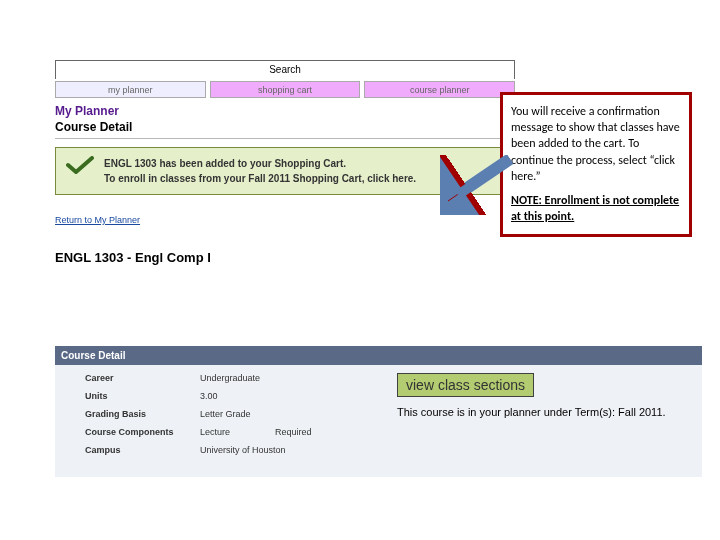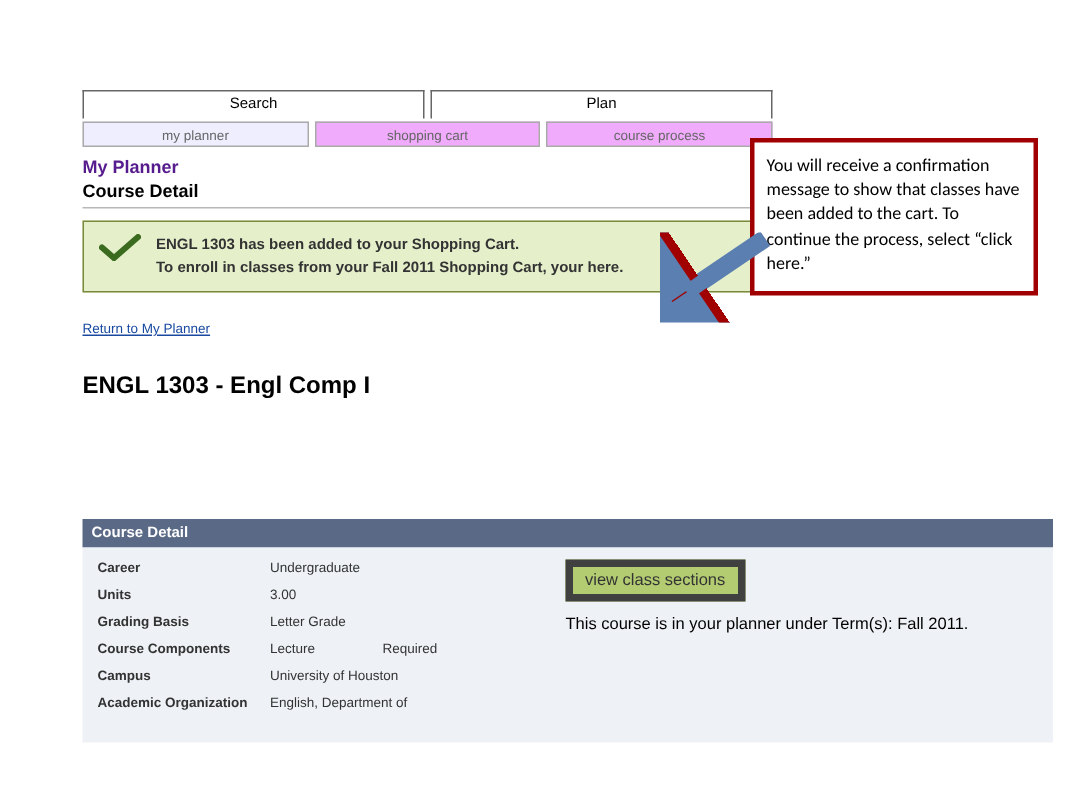--- a/index.html
+++ b/index.html
@@ -1,86 +1,85 @@
 <!DOCTYPE html>
 <html><head>
 <meta charset="utf-8">
 <style>
   *{box-sizing:border-box;margin:0;padding:0;}
   body{font-family:Arial,Helvetica,sans-serif;background:#fff;width:720px;height:540px;overflow:hidden;position:relative;font-size:11px;}
   
   .page{position:absolute;left:55px;top:60px;width:460px;}
   
-  .tabs{display:flex;gap:4px;margin-bottom:2px;}
+  .tabs{display:flex;gap:4px;margin-bottom:2px;flex-direction:column;}
   .tab{border:1px solid #666;border-bottom:none;height:19px;line-height:18px;text-align:center;font-size:10px;flex:1;background:#fff;}
   .tab.active{color:#561b8d;font-weight:bold;}
   .subtabs{display:flex;gap:4px;margin-bottom:6px;}
   .subtab{border:1px solid #aaa;height:17px;line-height:16px;text-align:center;font-size:9px;color:#666;flex:1;background:#f0abfc;}
   .subtab.active{background:#eef;}
   .hdg-planner{color:#561b8d;font-weight:bold;font-size:12px;margin-bottom:2px;}
   .hdg-detail{font-weight:bold;font-size:12px;margin-bottom:4px;color:#000;}
   hr{border:none;border-top:1px solid #b8b8b8;margin:2px 0 8px 0;}
   
   .confirm-box{background:#e5f0cb;border:1px solid #7a8a3d;padding:10px 10px 10px 48px;position:relative;margin-bottom:18px;}
   .checkmark{position:absolute;left:10px;top:8px;width:28px;height:18px;}
   .confirm-box .line1{font-weight:bold;color:#333;font-size:10px;margin-bottom:4px;}
   .confirm-box .line2{font-weight:bold;color:#333;font-size:10px;}
   .confirm-box .click-here{text-decoration:none;color:#333;}
   .return-link{color:#1a4aa0;font-size:9px;display:inline-block;margin-bottom:25px;}
-  .course-title{font-weight:bold;color:#000;font-size:16px;margin-bottom:4px;}
+  .course-title{font-weight:bold;color:#000;font-size:13px;margin-bottom:4px;}
   
   .detail-wrap{position:absolute;left:55px;top:346px;right:18px;}
   .detail-head{background:#5a6a86;color:#fff;font-size:10px;font-weight:bold;padding:4px 6px;}
   .detail-body{background:#eef2f6;padding:8px 10px 14px 10px;}
   .cols{display:flex;gap:12px;}
-  .left-col{flex:0 0 300px;}
+  .left-col{flex:0 0 300px;margin-left:20px;}
   .right-col{flex:1;}
   .field{display:flex;margin-bottom:8px;font-size:9px;}
   .field .lab{font-weight:bold;color:#333;flex:0 0 115px;}
   .field .val{color:#333;}
   .inline-extra{margin-left:45px;}
-  .btn-view{background:#b3cc71;color:#333;border:5px solid #404040;padding:3px 8px;font-size:11px;margin-bottom:8px;display:inline-block;}
+  .btn-view{background:#b3cc71;color:#333;border:1px solid #404040;padding:3px 8px;font-size:14px;margin-bottom:8px;display:inline-block;}
   .note-planned{font-size:11px;line-height:1.35;}
   
   .callout{position:absolute;left:500px;top:92px;width:192px;background:#fff;border:3px solid #a00000;padding:8px 8px 10px 8px;font-size:12px;line-height:1.35;font-family:Calibri,Arial,sans-serif;}
   .callout .note-strong{font-weight:bold;text-decoration:underline;margin-top:8px;}
   
   .arrow{position:absolute;left:440px;top:155px;}
 </style>
 </head>
 <body>
 
 <div class="page">
 
   
   <div class="tabs">
     <div class="tab">Search</div>
-    <div class="tab">Plan</div>
   </div>
 
   
   <div class="subtabs">
     <div class="subtab active">my planner</div>
     <div class="subtab">shopping cart</div>
-    <div class="subtab">course process</div>
+    <div class="subtab">course planner</div>
   </div>
 
   <div class="hdg-planner">My Planner</div>
   <div class="hdg-detail">Course Detail</div>
   <hr>
 
   
   <div class="confirm-box">
     <svg class="checkmark" viewBox="0 0 28 18">
       <path d="M2 9 L10 16 L26 2" stroke="#3a6b1f" stroke-width="4" fill="none" stroke-linecap="round"></path>
     </svg>
     <div class="line1">ENGL 1303 has been added to your Shopping Cart.</div>
     <div class="line2">
       <span>To enroll in classes from your Fall 2011 Shopping Cart, </span>
-      <a href="#" class="click-here">your here.</a>
+      <a href="#" class="click-here">click here.</a>
     </div>
   </div>
 
   <a href="#" class="return-link">Return to My Planner</a>
 
   <div class="course-title">ENGL 1303 - Engl Comp I</div>
 </div>
 
 <div class="detail-wrap">
   <div class="detail-head">Course Detail</div>
@@ -101,35 +100,32 @@
         </div>
         <div class="field">
           <span class="lab">Course Components</span>
           <span class="val">Lecture</span>
           <span class="val inline-extra">Required</span>
         </div>
         <div class="field">
           <span class="lab">Campus</span>
           <span class="val">University of Houston</span>
         </div>
-        <div class="field">
-          <span class="lab">Academic Organization</span>
-          <span class="val">English, Department of</span>
-        </div>
       </div>
       <div class="right-col">
         <button class="btn-view">view class sections</button>
         <div class="note-planned">This course is in your planner under Term(s): Fall 2011.</div>
       </div>
     </div>
   </div>
 </div>
 
 <div class="callout">
   <div>You will receive  a confirmation message to show that classes have been added to the cart. To continue the process, select “click here.”</div>
+  <div class="note-strong">NOTE: Enrollment is not complete at this point.</div>
 </div>
 
 <svg class="arrow" width="80" height="60">
   <defs>
     <marker id="ah" markerWidth="12" markerHeight="12" refX="2" refY="5" orient="auto">
       <path d="M0,0 L0,10 L10,5 z" fill="#5b7fb0" stroke="#a00000" stroke-width="1"></path>
     </marker>
   </defs>
   <line x1="70" y1="4" x2="8" y2="46" stroke="#5b7fb0" stroke-width="12" marker-end="url(#ah)"></line>
   <line x1="70" y1="4" x2="8" y2="46" stroke="#a00000" stroke-width="14" stroke-opacity="0"></line>

